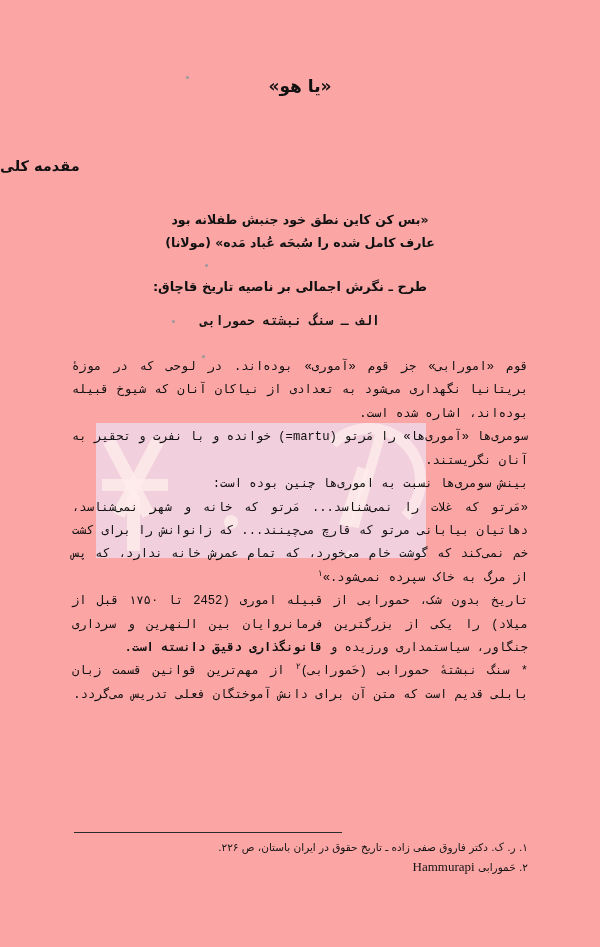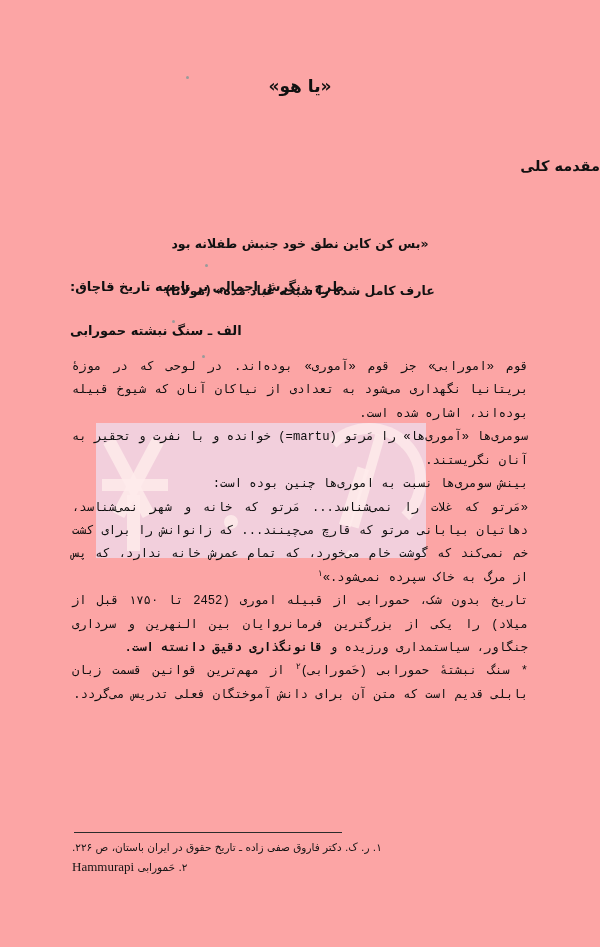--- a/index.html
+++ b/index.html
@@ -123,51 +123,51 @@
   }
   .stray-dot.d2 { top: 264px; left: 205px; }
   .stray-dot.d3 { top: 320px; left: 172px; }
   .stray-dot.d4 { top: 355px; left: 202px; }
 
   .heading-moghadame {
     position: absolute;
     top: 158px;
     right: 0;
     width: 100%;
-    text-align: right;
+    text-align: left;
     font-size: 14.5px;
     font-weight: bold;
     color: #111;
   }
 
   .poem {
     position: absolute;
     top: 208px;
     right: 0;
     width: 100%;
     text-align: center;
     font-size: 12.5px;
     font-weight: bold;
     color: #111;
     line-height: 1.85;
   }
-  .poem .line { display: block; margin-top: 24px; }
+  .poem .line { display: block; }
   .poem .line-2 { }
 
   .sec-head {
     position: absolute;
     right: 90px;
     left: 70px;
     font-size: 13px;
     font-weight: bold;
     color: #111;
-    text-align: left;
+    text-align: center;
   }
   .sec-head.sh1 { top: 279px; }
-  .sec-head.sh2 { top: 323px; }
+  .sec-head.sh2 { top: 313px; font-family: Liberation Mono, monospace; }
 
   .body {
     position: absolute;
     top: 356px;
     right: 72px;
     left: 72px;
     font-size: 12.2px;
     line-height: 1.92;
     color: #0e0e0e;
     text-align: justify;
@@ -206,21 +206,21 @@
     top: 838px;
     right: 72px;
     left: 72px;
     font-size: 10.5px;
     line-height: 1.72;
     color: #141414;
     text-align: center;
   }
   .footnotes .fnline {
     display: block;
-    text-align: left;
+    text-align: right;
   }
   .footnotes .fnline .latin {
     font-size: 13px;
   }
 </style>
 </head>
 <body>
 
 <div class="page">
 

